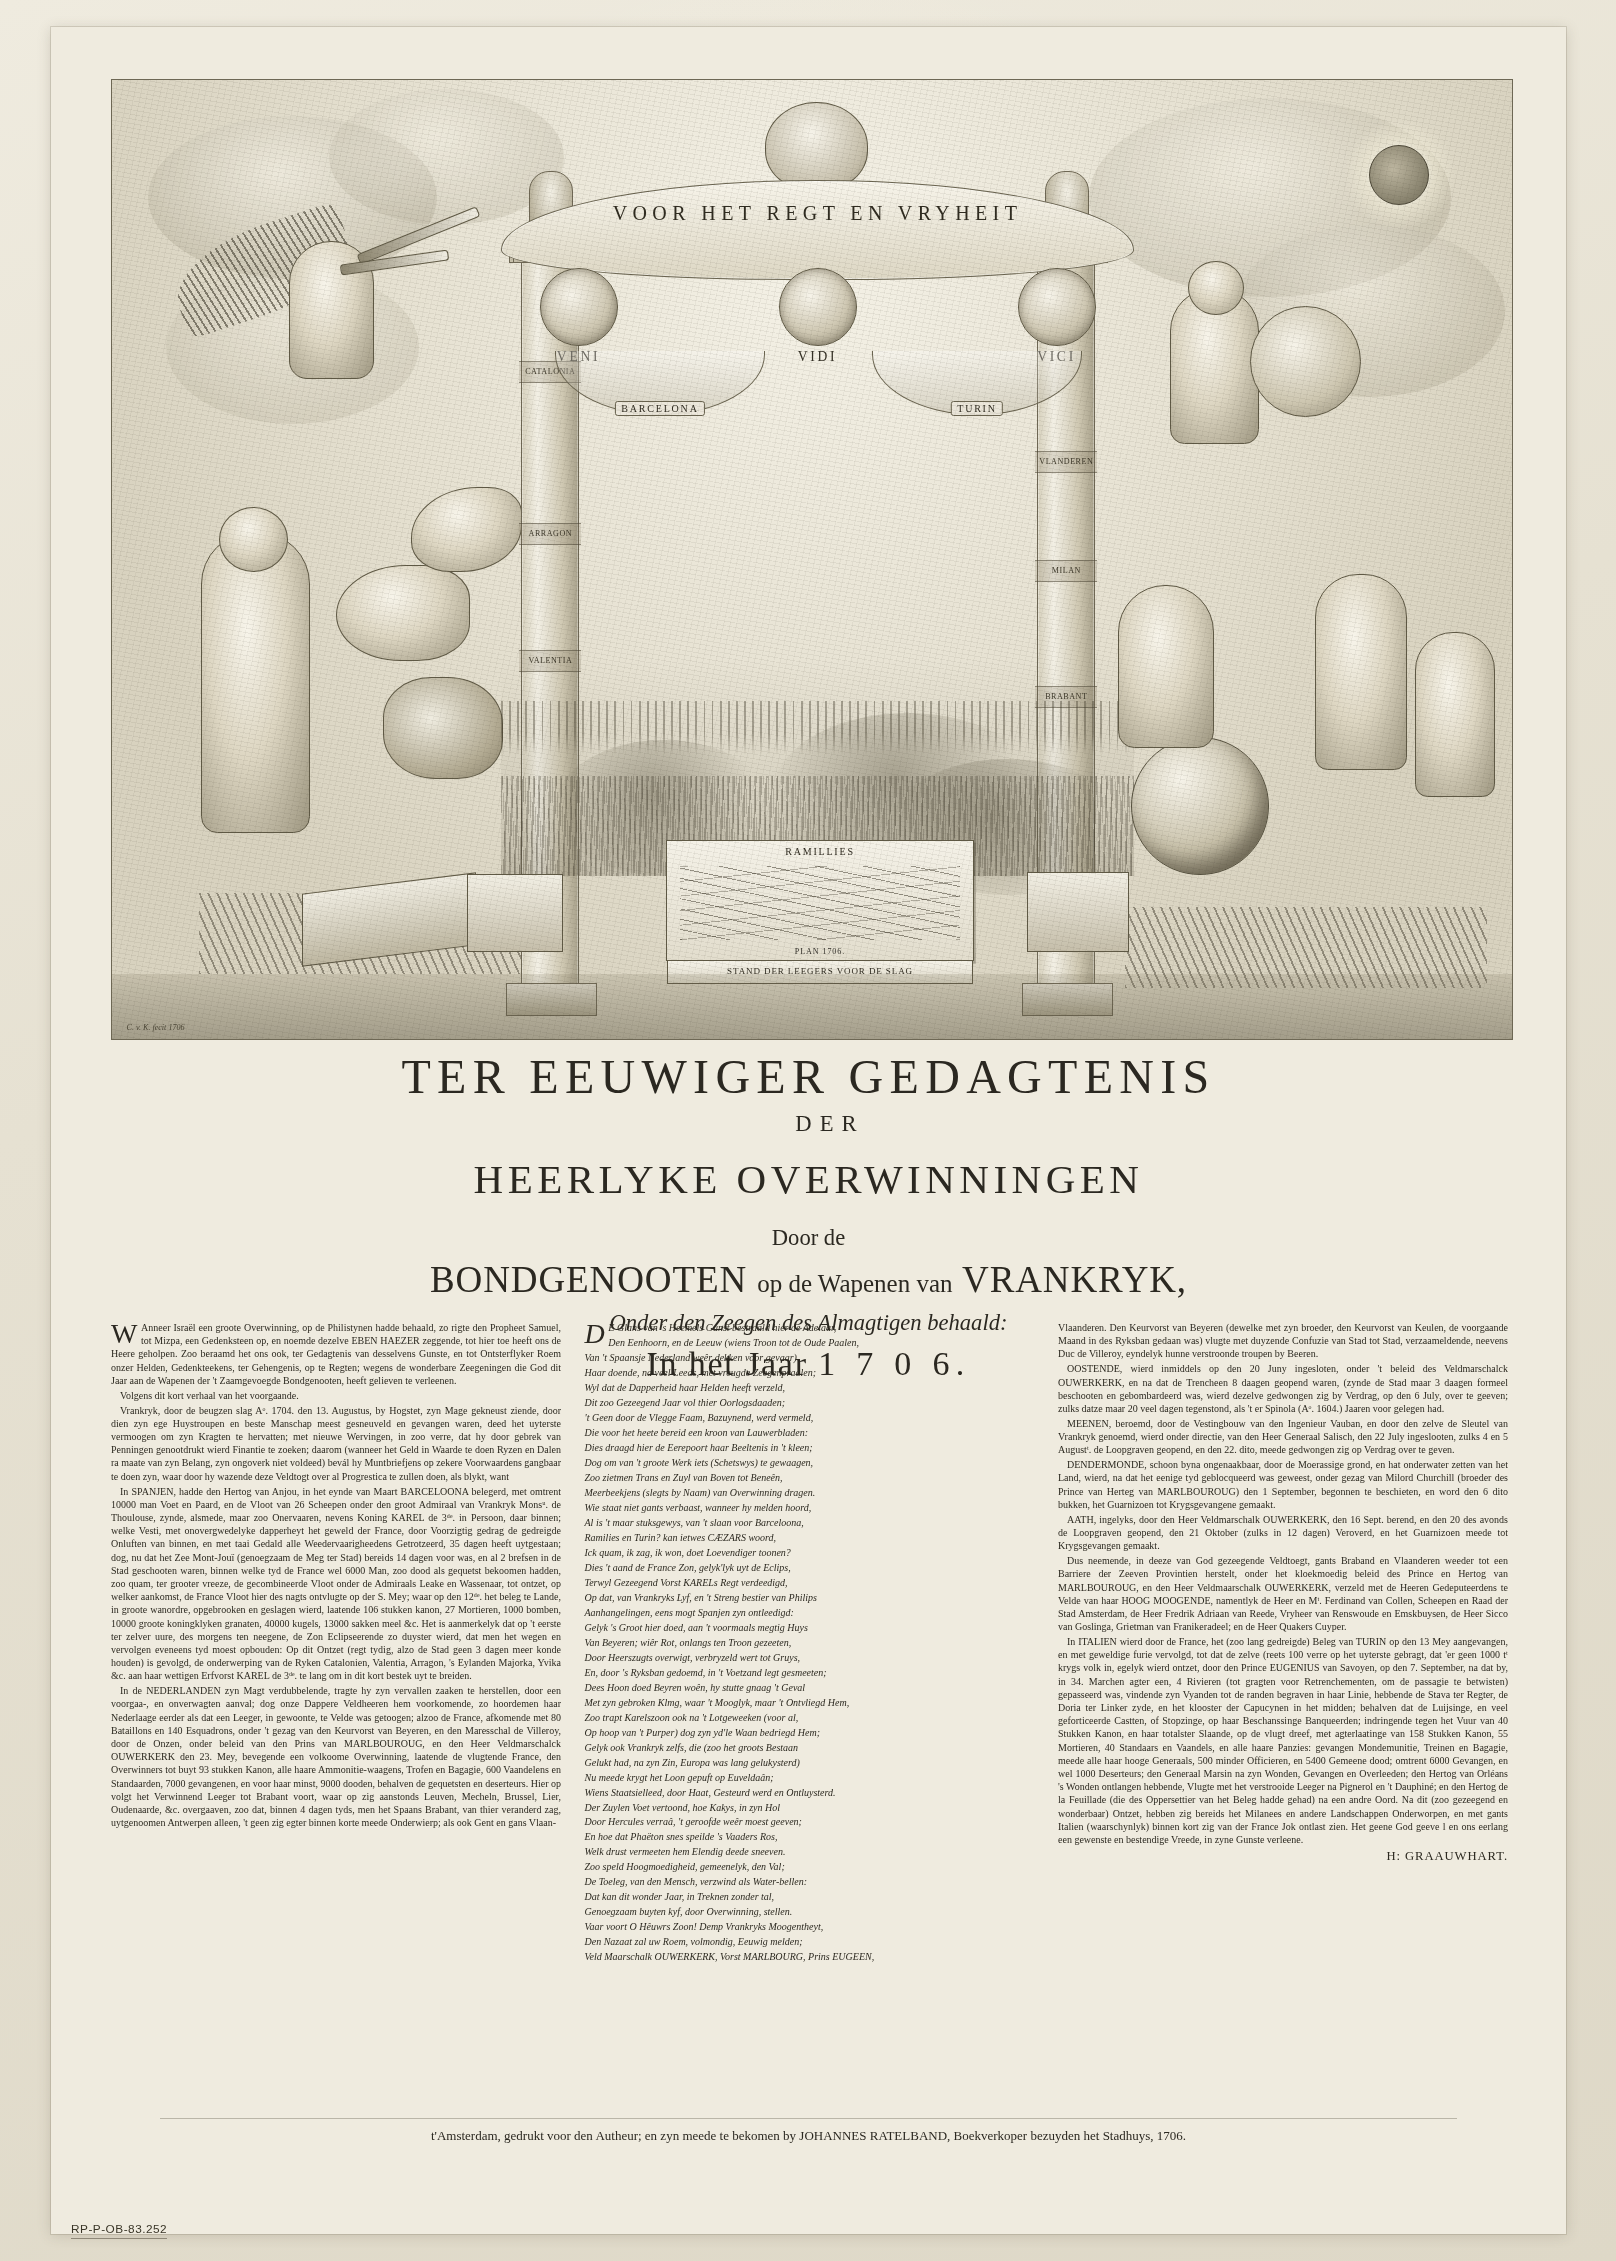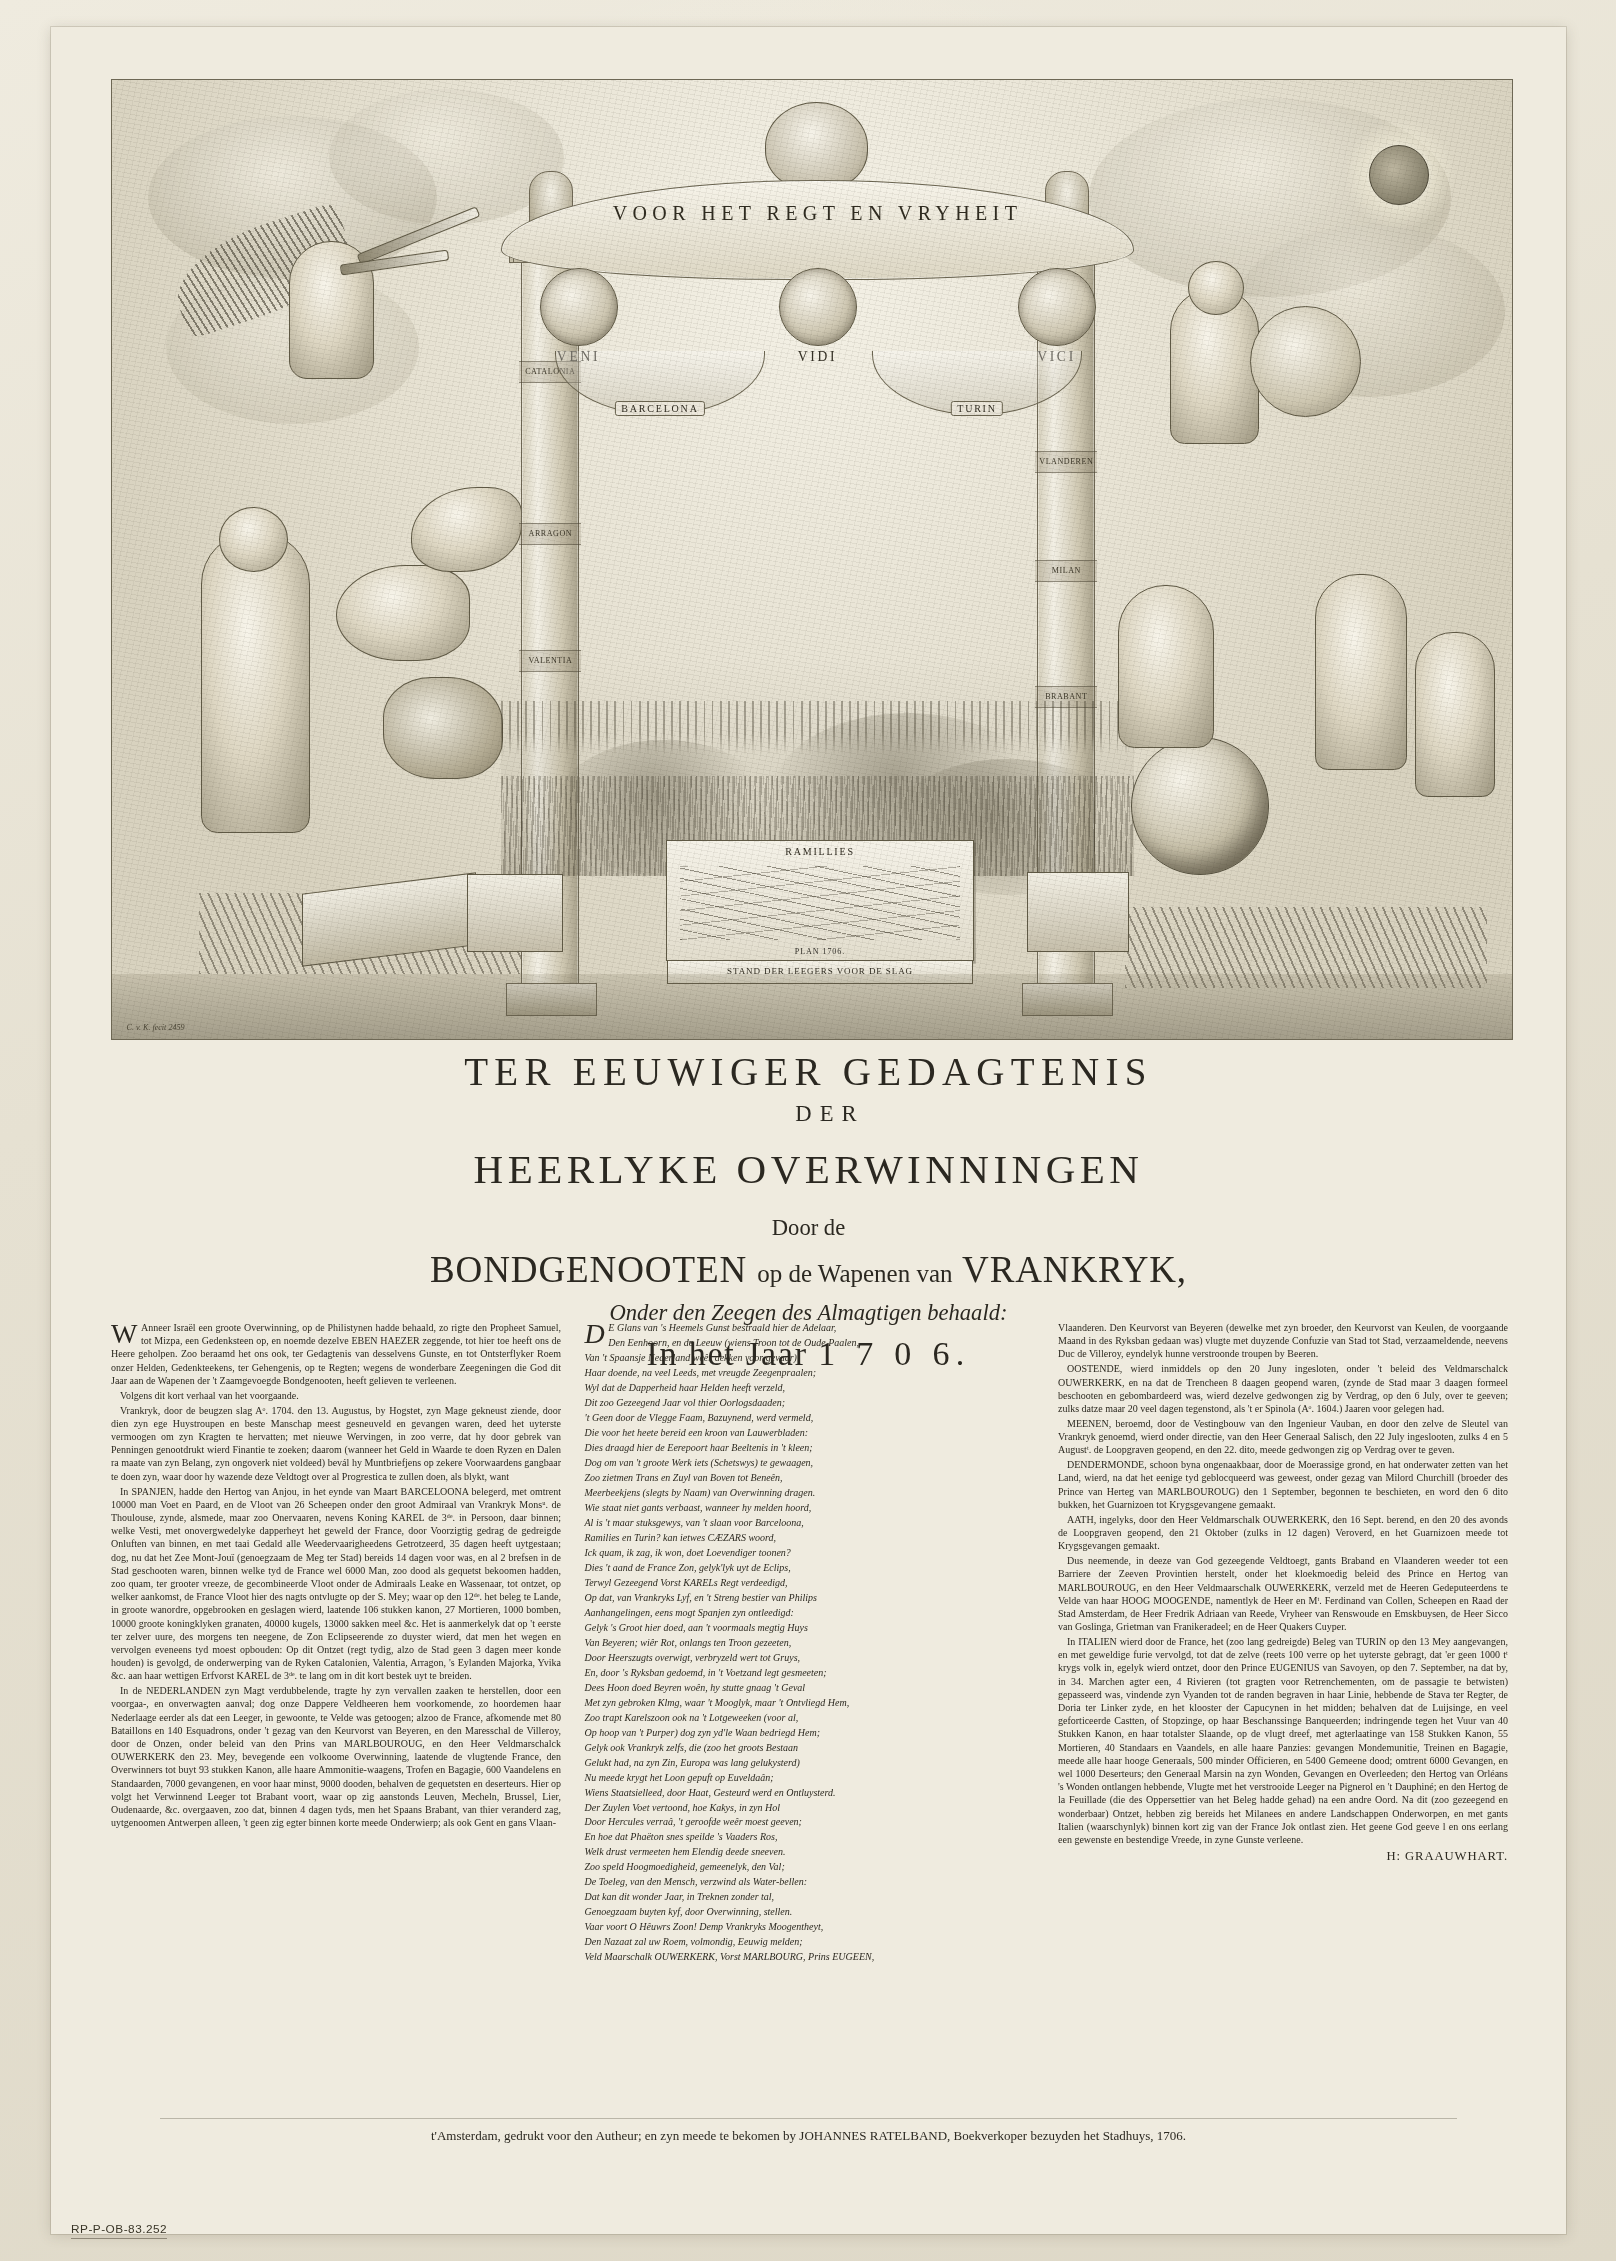--- a/index.html
+++ b/index.html
@@ -205,21 +205,21 @@
   }
   .trophy-pile{
     position:absolute;height:81px;
     background:repeating-linear-gradient(66deg, rgba(60,54,40,.45) 0 1.8px, rgba(0,0,0,0) 1.8px 8.1px);
   }
   .sig{
     position:absolute;left:14.5px;bottom:7.2px;font-size:8.1px;color:#4a4535;font-style:italic;
   }
   
   .titles{position:absolute;left:0;right:0;top:1022px;text-align:center;color:#2b2821;}
-  .t1{font-size:39px;letter-spacing:6.3px;}
+  .t1{font-size:48px;letter-spacing:6.3px;}
   .t2{font-size:22.6px;letter-spacing:8.1px;margin-top:7.2px;padding-left:43px;}
   .t3{font-size:41px;letter-spacing:4.5px;margin-top:18px;}
   .t4{font-size:22.6px;margin-top:22px;font-family:"Liberation Serif",serif;}
   .t5{font-size:37px;margin-top:7.2px;letter-spacing:0.9px;}
   .t5 .small{font-size:25px;letter-spacing:0;}
   .t6{font-size:22.6px;margin-top:9px;font-style:italic;}
   .t7{font-size:34px;margin-top:9px;letter-spacing:1.8px;}
   .t7 .yr{letter-spacing:6.3px;}
   
   .cols{
@@ -353,21 +353,21 @@
       <div class="figure" style="left:1006px;top:505px;width:94px;height:161px;border-radius:47px 47px 16.3px 16.3px;"></div>
       <div class="figure" style="left:1203px;top:494px;width:90px;height:194px;border-radius:43px 43px 12.7px 12.7px;"></div>
       <div class="figure" style="left:1303px;top:552px;width:78px;height:163px;border-radius:38px 38px 12.7px 12.7px;"></div>
       <div class="trophy-pile" style="left:1013px;bottom:51px;width:362px;"></div>
       <div style="position:absolute;left:915px;bottom:87px;width:100px;height:78px;background:linear-gradient(180deg,#f1eee3,#c5beaa);border:0.9px solid #5f5945;"></div>
       <div style="position:absolute;left:355px;bottom:87px;width:94px;height:76px;background:linear-gradient(180deg,#f1eee3,#c5beaa);border:0.9px solid #5f5945;"></div>
 
       <div style="position:absolute;left:0;right:0;bottom:0;height:65px;background:linear-gradient(180deg,rgba(120,112,88,.18),rgba(90,84,64,.42));"></div>
 
       <div class="hatch"></div>
-      <div class="sig">C. v. K. fecit 2459</div>
+      <div class="sig">C. v. K. fecit 1706</div>
     </div>
 
     <div class="titles">
       <div class="t1">TER EEUWIGER GEDAGTENIS</div>
       <div class="t2">DER</div>
       <div class="t3">HEERLYKE OVERWINNINGEN</div>
       <div class="t4">Door de</div>
       <div class="t5">
         <span>BONDGENOOTEN</span>
         <span class="small">op de Wapenen van</span>

